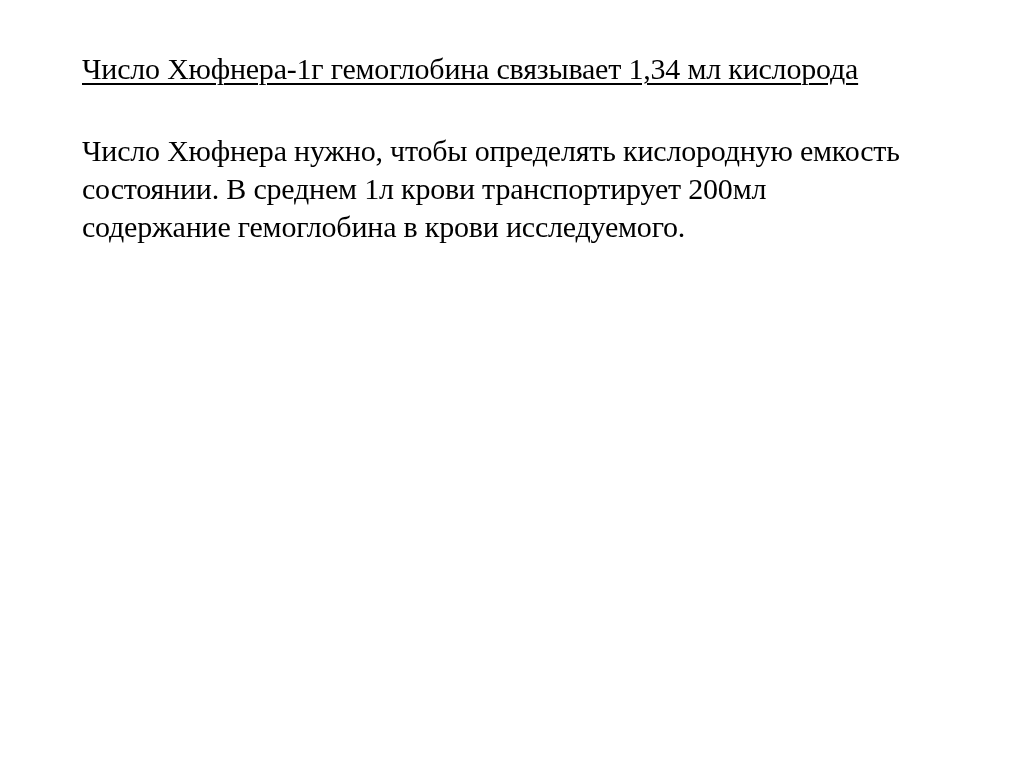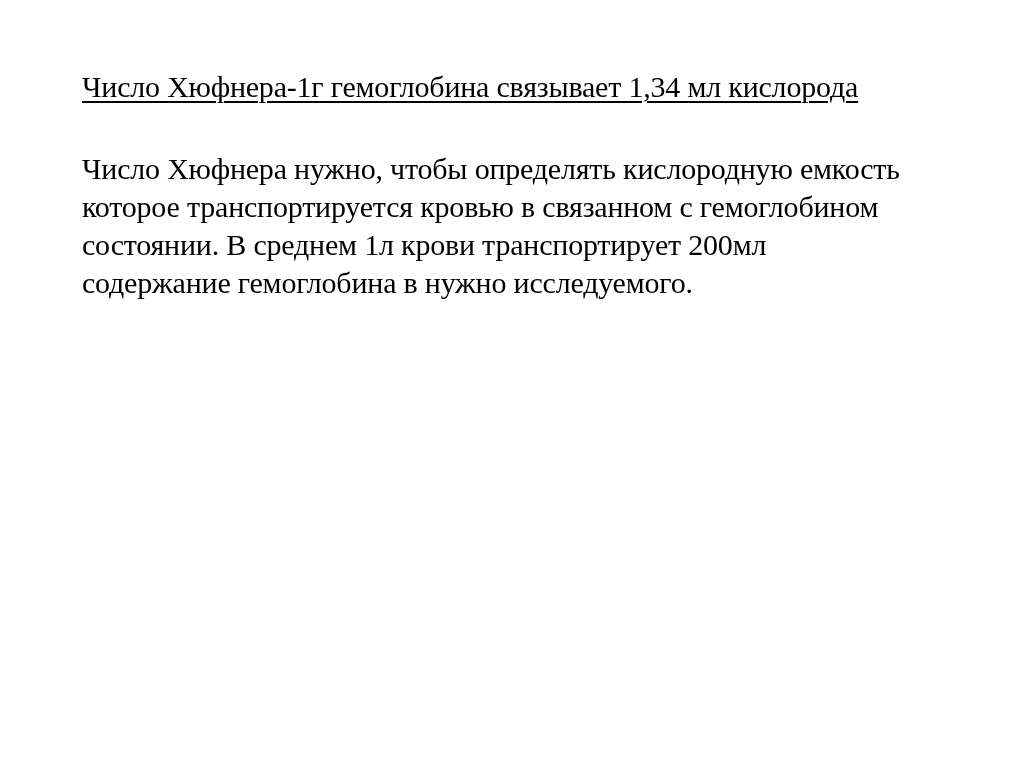--- a/index.html
+++ b/index.html
@@ -11,21 +11,21 @@
     height: 767px;
     background: #ffffff;
     overflow: hidden;
     position: relative;
     font-family: "Liberation Serif", "DejaVu Serif", serif;
     color: #000000;
   }
   .slide {
     position: absolute;
     left: 82px;
-    top: 68px;
+    top: 50px;
     width: 900px;
   }
   .slide-title {
     margin: 0 0 44px 0;
     font-size: 30px;
     font-weight: normal;
     line-height: 38px;
     white-space: nowrap;
     text-decoration: underline;
     text-underline-offset: 4px;
@@ -42,17 +42,16 @@
   }
 </style>
 </head>
 <body>
 
 <div class="slide">
   <h1 class="slide-title">Число Хюфнера-1г гемоглобина связывает 1,34 мл кислорода</h1>
 
   <div class="slide-body">
     <div class="body-line">Число Хюфнера нужно, чтобы определять кислородную емкость</div>
-    <div class="body-line">которое транспортируется кровью в связанном с гемоглобином</div>
     <div class="body-line">состоянии. В среднем 1л крови транспортирует 200мл</div>
-    <div class="body-line">содержание гемоглобина в нужно исследуемого.</div>
+    <div class="body-line">содержание гемоглобина в крови исследуемого.</div>
   </div>
 </div>
 
 </body></html>

